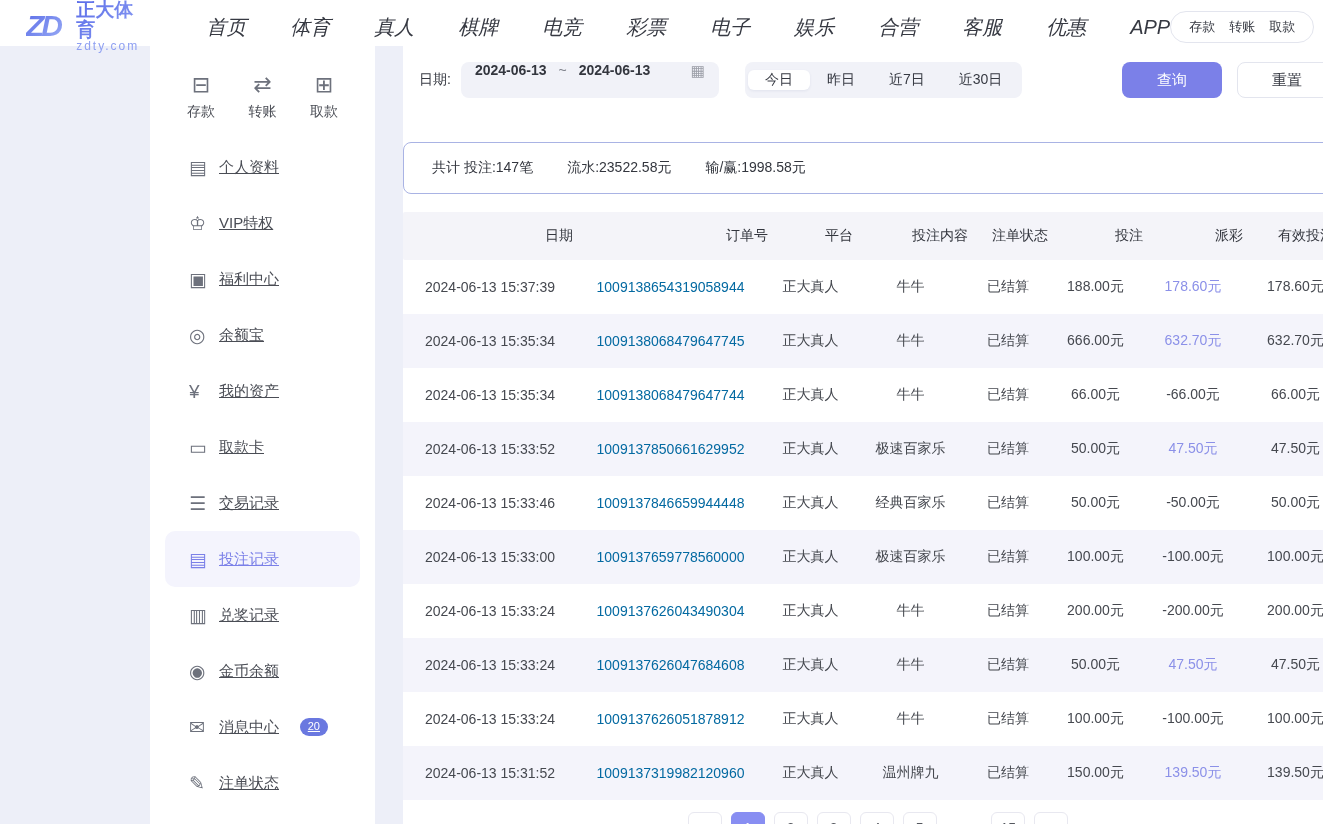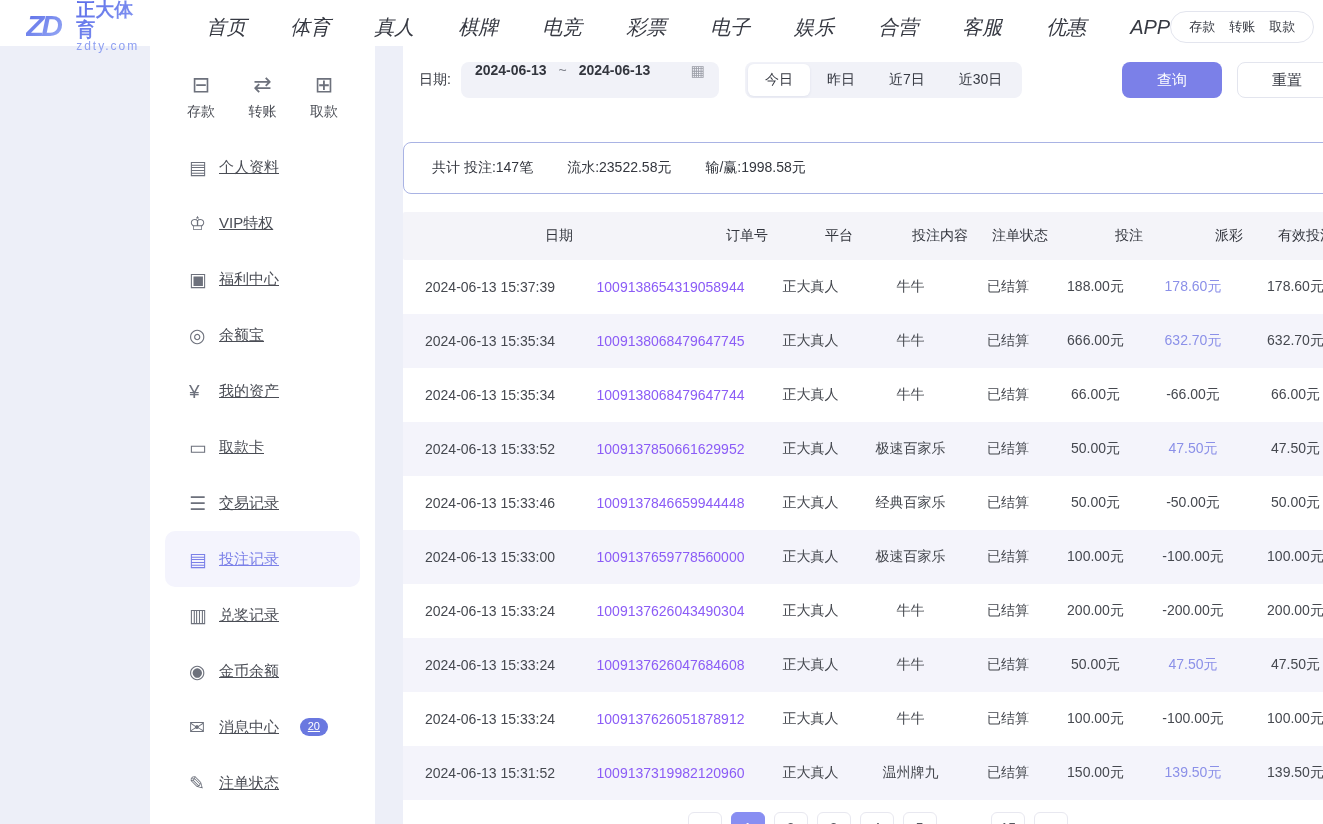--- a/index.html
+++ b/index.html
@@ -85,21 +85,21 @@
     height:36px; padding:0 14px; width:258px; cursor:pointer;
   }
   .date-val { font-size:14px; color:#33363e; font-weight:bold; }
   .date-sep { color:#7a7d87; }
   .cal-icon { margin-left:auto; color:#9a9da6; font-size:15px; }
   .seg-group {
     display:flex; align-items:center; background:#f1f2f8; border-radius:8px;
     height:36px; padding:3px; margin-left:26px;
   }
   .seg-item {
-    height:32px; display:flex; align-items:center; padding:0 17px; font-size:14px;
+    height:20px; display:flex; align-items:center; padding:0 17px; font-size:14px;
     color:#363942; border-radius:6px; cursor:pointer; white-space:nowrap;
   }
   .seg-item.active { background:#fff; box-shadow:0 1px 3px rgba(40,50,120,.08); }
   .btn-query {
     margin-left:auto; width:100px; height:36px; background:#7b80e8; color:#fff;
     border:none; border-radius:8px; font-size:15px; cursor:pointer;
     font-family:inherit;
   }
   .btn-reset {
     margin-left:15px; width:100px; height:36px; background:#fff; color:#363942;
@@ -119,21 +119,21 @@
   .t-row {
     display:grid;
     grid-template-columns:170px 195px 85px 115px 80px 95px 100px 105px;
     align-items:center; height:54px;
   }
   .t-head { background:#f4f4f9; height:48px; border-radius:2px; }
   .t-head .cell { font-size:14px; color:#33363e;text-align:right; }
   .cell { text-align:center; font-size:14px; color:#45484f; white-space:nowrap; }
   .cell.left { text-align:left; padding-left:22px; }
   .t-body .t-row:nth-child(even) { background:#f4f4fb; }
-  .cell.order { color:#8b5cf6;text-align:center; }
+  .cell.order { color:#0369a1;text-align:center; }
   .cell.payout.positive { color:#8b90e8; }
 
   
   .pagination { display:flex; justify-content:center; align-items:center; gap:9px; margin-top:12px; }
   .page-btn {
     min-width:34px; height:32px; border:1px solid #e8e8f0; border-radius:6px; background:#fff;
     display:flex; align-items:center; justify-content:center; font-size:14px; color:#55585f;
     cursor:pointer; padding:0 8px;
   }
   .page-btn.active { background:#888ef2; border-color:#888ef2; color:#fff; }

